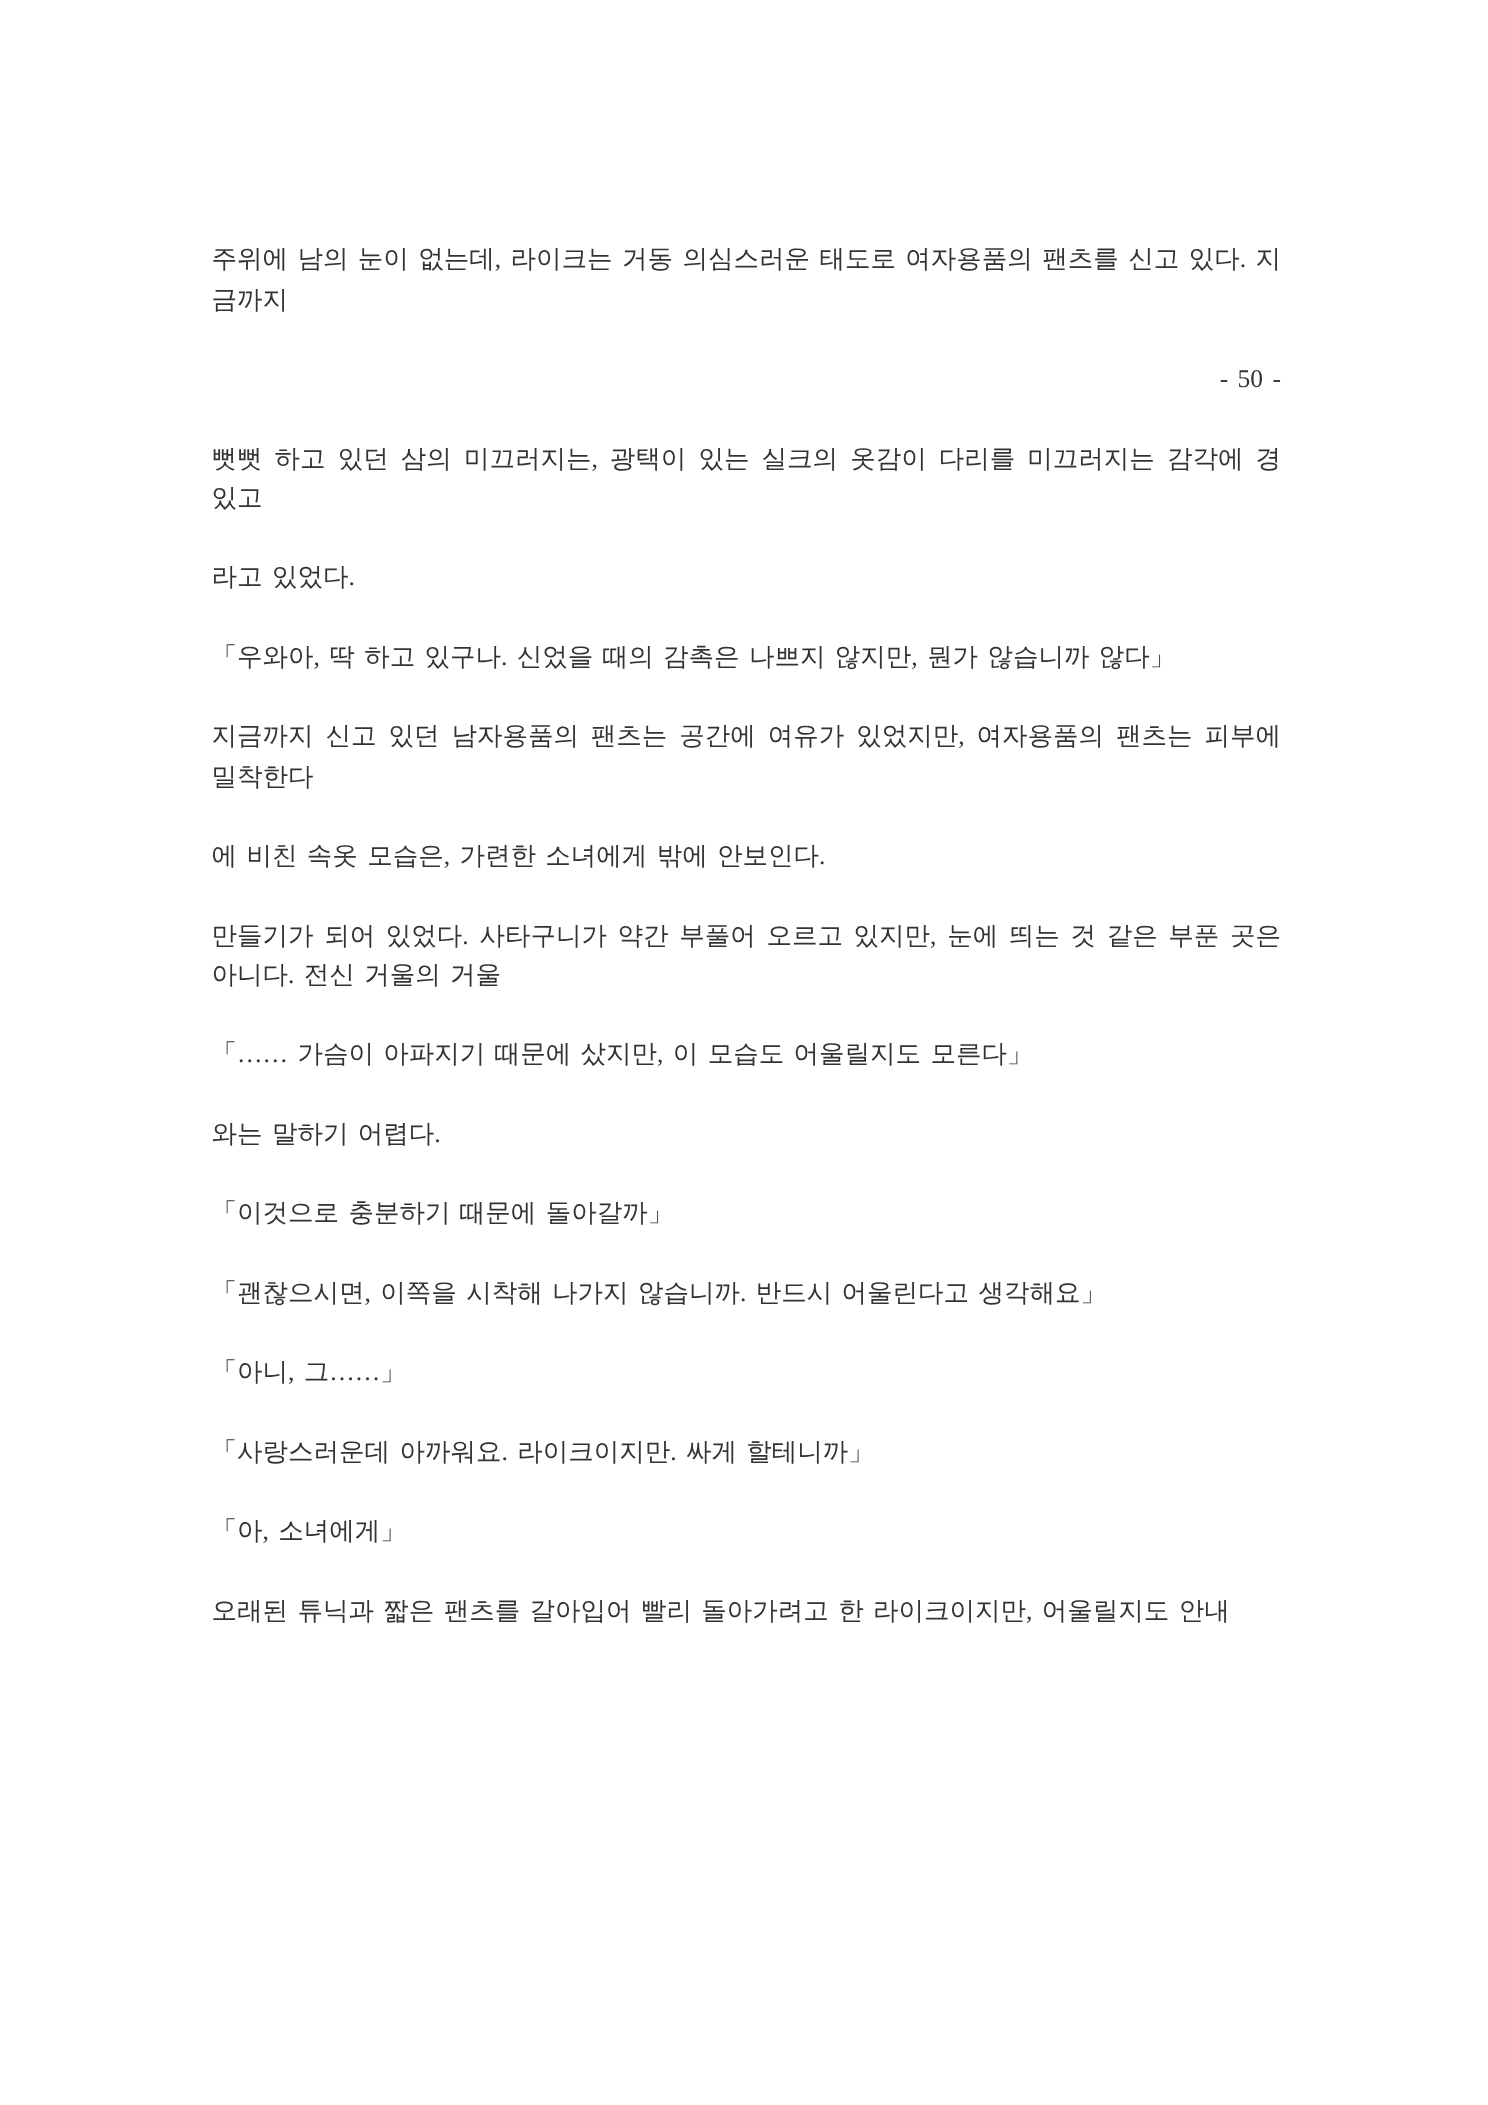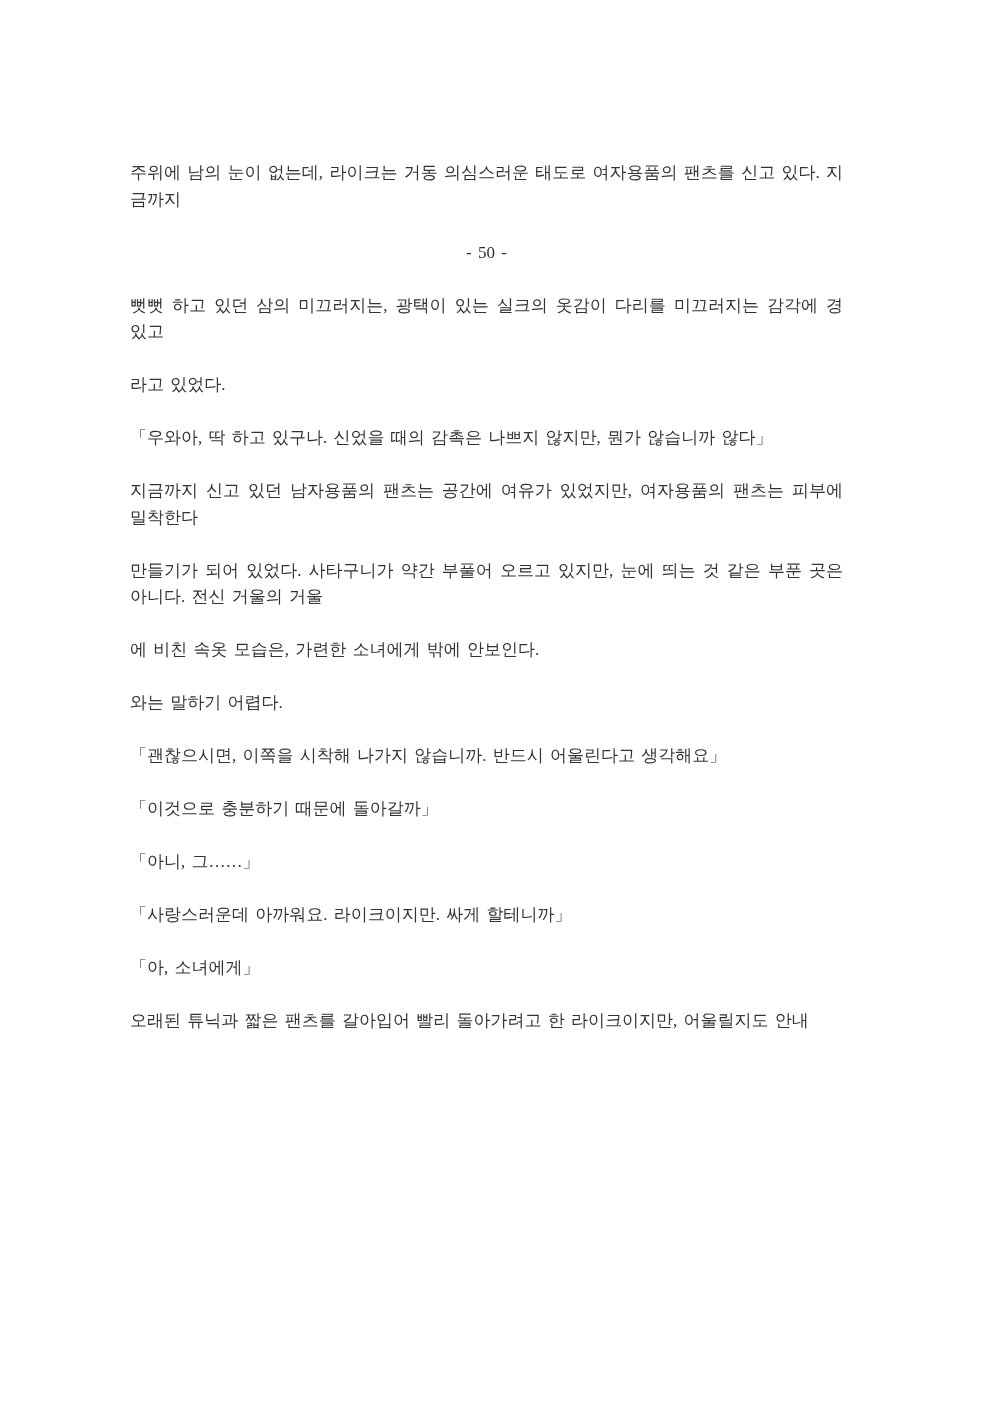--- a/index.html
+++ b/index.html
@@ -14,53 +14,54 @@
     position: relative;
     font-family: "Liberation Serif", "DejaVu Serif", serif;
   }
   .doc-page {
     position: absolute;
     inset: 0;
     background: #ffffff;
   }
   .doc-content {
     position: absolute;
-    left: 130px;
+    left: 141px;
     top: 160px;
     width: 713px;
     font-family: Liberation Serif, serif;
   }
   .doc-content p {
     margin: 0 0 26.5px 0;
     font-size: 17px;
     line-height: 26.5px;
     color: #333333;
     text-align: justify;
     word-spacing: 2px;
     letter-spacing: 0;
     white-space: normal;
   }
   .doc-content p.pagenum {
-    text-align: center;
+    text-align: right;
   }
 </style>
 </head>
 <body>
 
 <main class="doc-page">
   <article class="doc-content">
     <p>주위에 남의 눈이 없는데, 라이크는 거동 의심스러운 태도로 여자용품의 팬츠를 신고 있다. 지금까지</p>
     <p class="pagenum">- 50 -</p>
     <p>뻣뻣 하고 있던 삼의 미끄러지는, 광택이 있는 실크의 옷감이 다리를 미끄러지는 감각에 경 있고</p>
     <p>라고 있었다.</p>
     <p>「우와아, 딱 하고 있구나. 신었을 때의 감촉은 나쁘지 않지만, 뭔가 않습니까 않다」</p>
     <p>지금까지 신고 있던 남자용품의 팬츠는 공간에 여유가 있었지만, 여자용품의 팬츠는 피부에 밀착한다</p>
+    <p>에 비친 속옷 모습은, 가련한 소녀에게 밖에 안보인다.</p>
     <p>만들기가 되어 있었다. 사타구니가 약간 부풀어 오르고 있지만, 눈에 띄는 것 같은 부푼 곳은 아니다. 전신 거울의 거울</p>
-    <p>에 비친 속옷 모습은, 가련한 소녀에게 밖에 안보인다.</p>
+    <p>「…… 가슴이 아파지기 때문에 샀지만, 이 모습도 어울릴지도 모른다」</p>
     <p>와는 말하기 어렵다.</p>
+    <p>「이것으로 충분하기 때문에 돌아갈까」</p>
     <p>「괜찮으시면, 이쪽을 시착해 나가지 않습니까. 반드시 어울린다고 생각해요」</p>
-    <p>「이것으로 충분하기 때문에 돌아갈까」</p>
     <p>「아니, 그……」</p>
     <p>「사랑스러운데 아까워요. 라이크이지만. 싸게 할테니까」</p>
     <p>「아, 소녀에게」</p>
     <p>오래된 튜닉과 짧은 팬츠를 갈아입어 빨리 돌아가려고 한 라이크이지만, 어울릴지도 안내</p>
   </article>
 </main>
 
 </body></html>

